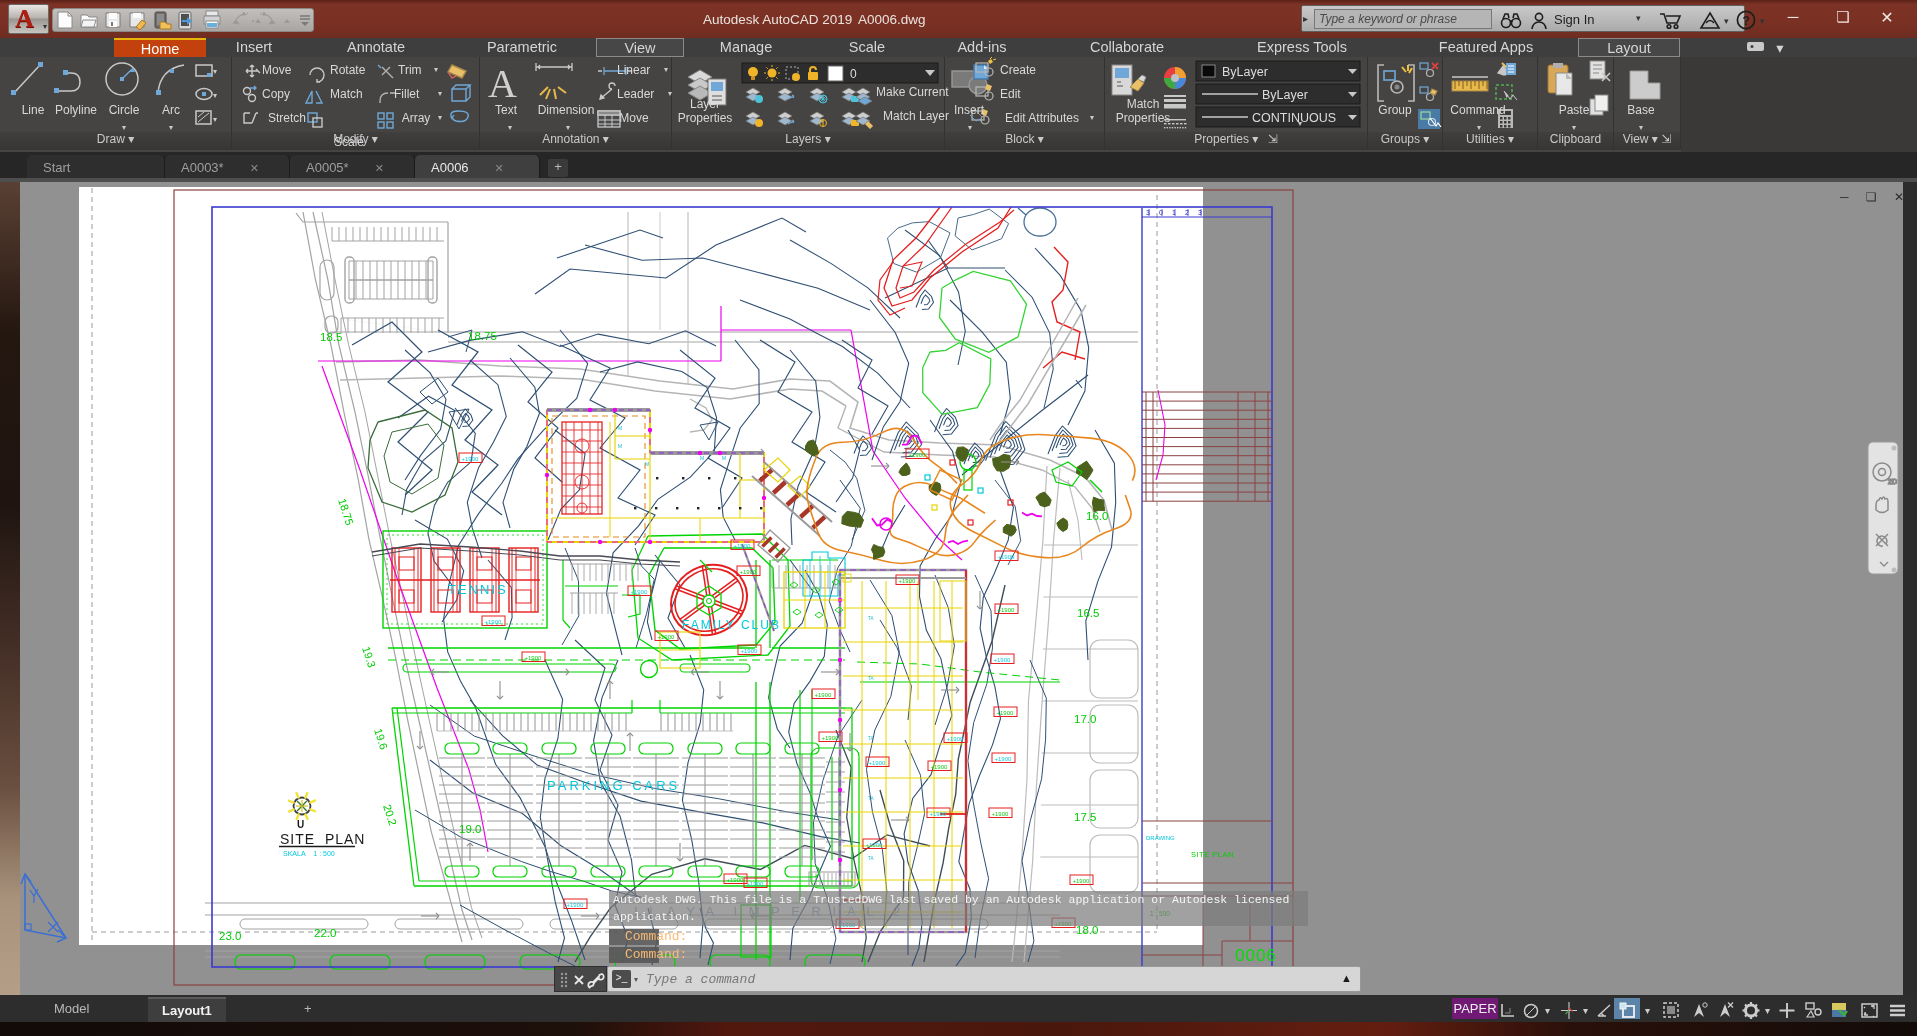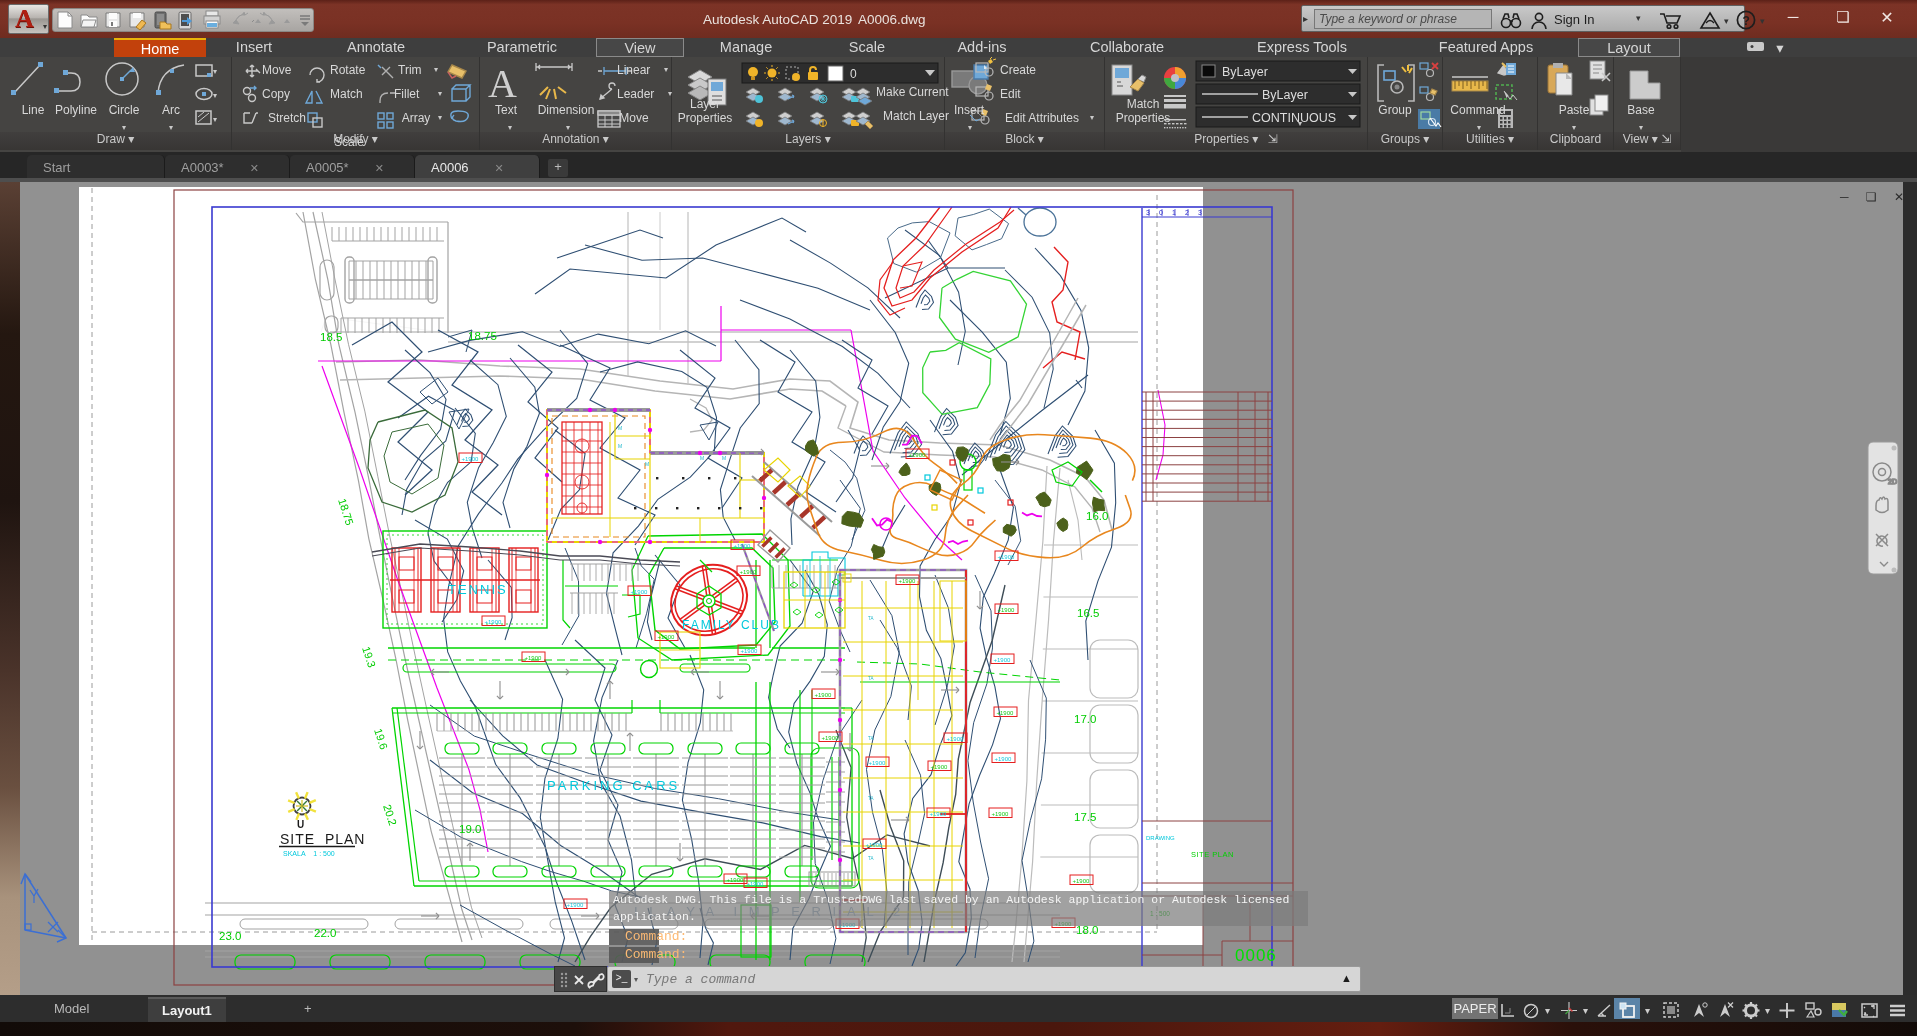--- a/index.html
+++ b/index.html
@@ -54,21 +54,21 @@
 #cmdhandle{position:absolute;left:0;top:0;width:53px;height:26px;background:#474747;border:1px solid #2f2f2f;}
 #cmdfield{position:absolute;left:53px;top:0;width:754px;height:26px;background:#d6d6d6;border:1px solid #989898;border-radius:2px;color:#6e6e6e;}
 #cmdfield .ph{position:absolute;left:38px;top:5px;font-style:italic;font-size:13px;color:#787878;}
 #cmdfield .pr{position:absolute;left:4px;top:3px;width:19px;height:18px;background:#4c4c4c;border-radius:2px;color:#eee;font-size:10px;text-align:center;padding-top:2px;}
 #cmdfield .pa{position:absolute;left:26px;top:8px;color:#555;font-size:8px;}
 #cmdfield .up{position:absolute;right:8px;top:5px;color:#1a1a1a;font-size:11px;}
 
 #statusbar{left:0;top:995px;width:1917px;height:27px;background:#2d2d2d;}
 .ltab{position:absolute;top:2px;height:25px;color:#b9b9b9;font-size:13px;padding:4px 14px 0 14px;}
 .ltab.active{background:#3e3e3e;color:#f2f2f2;font-weight:bold;border-top:2px solid #5a5a5a;}
-#paperbtn{position:absolute;left:1452px;top:3px;width:46px;height:21px;color:#ececec;font-size:13px;text-align:center;padding-top:3px;background:#737373;}
+#paperbtn{position:absolute;left:1452px;top:3px;width:46px;height:21px;color:#ececec;font-size:13px;text-align:center;padding-top:3px;background:#701a75;}
 .sico{position:absolute;top:3px;width:26px;height:21px;text-align:center;color:#c6c6c6;font-size:13px;padding-top:2px;}
 .sico.hl{background:#5b84a8;}
 </style></head><body>
 <div id="app">
 
 <div id="titlebar" class="abs"></div>
 <div id="alogo" class="abs">
       <span class="A">A</span>
       <span class="drp">▾</span>
     </div>

